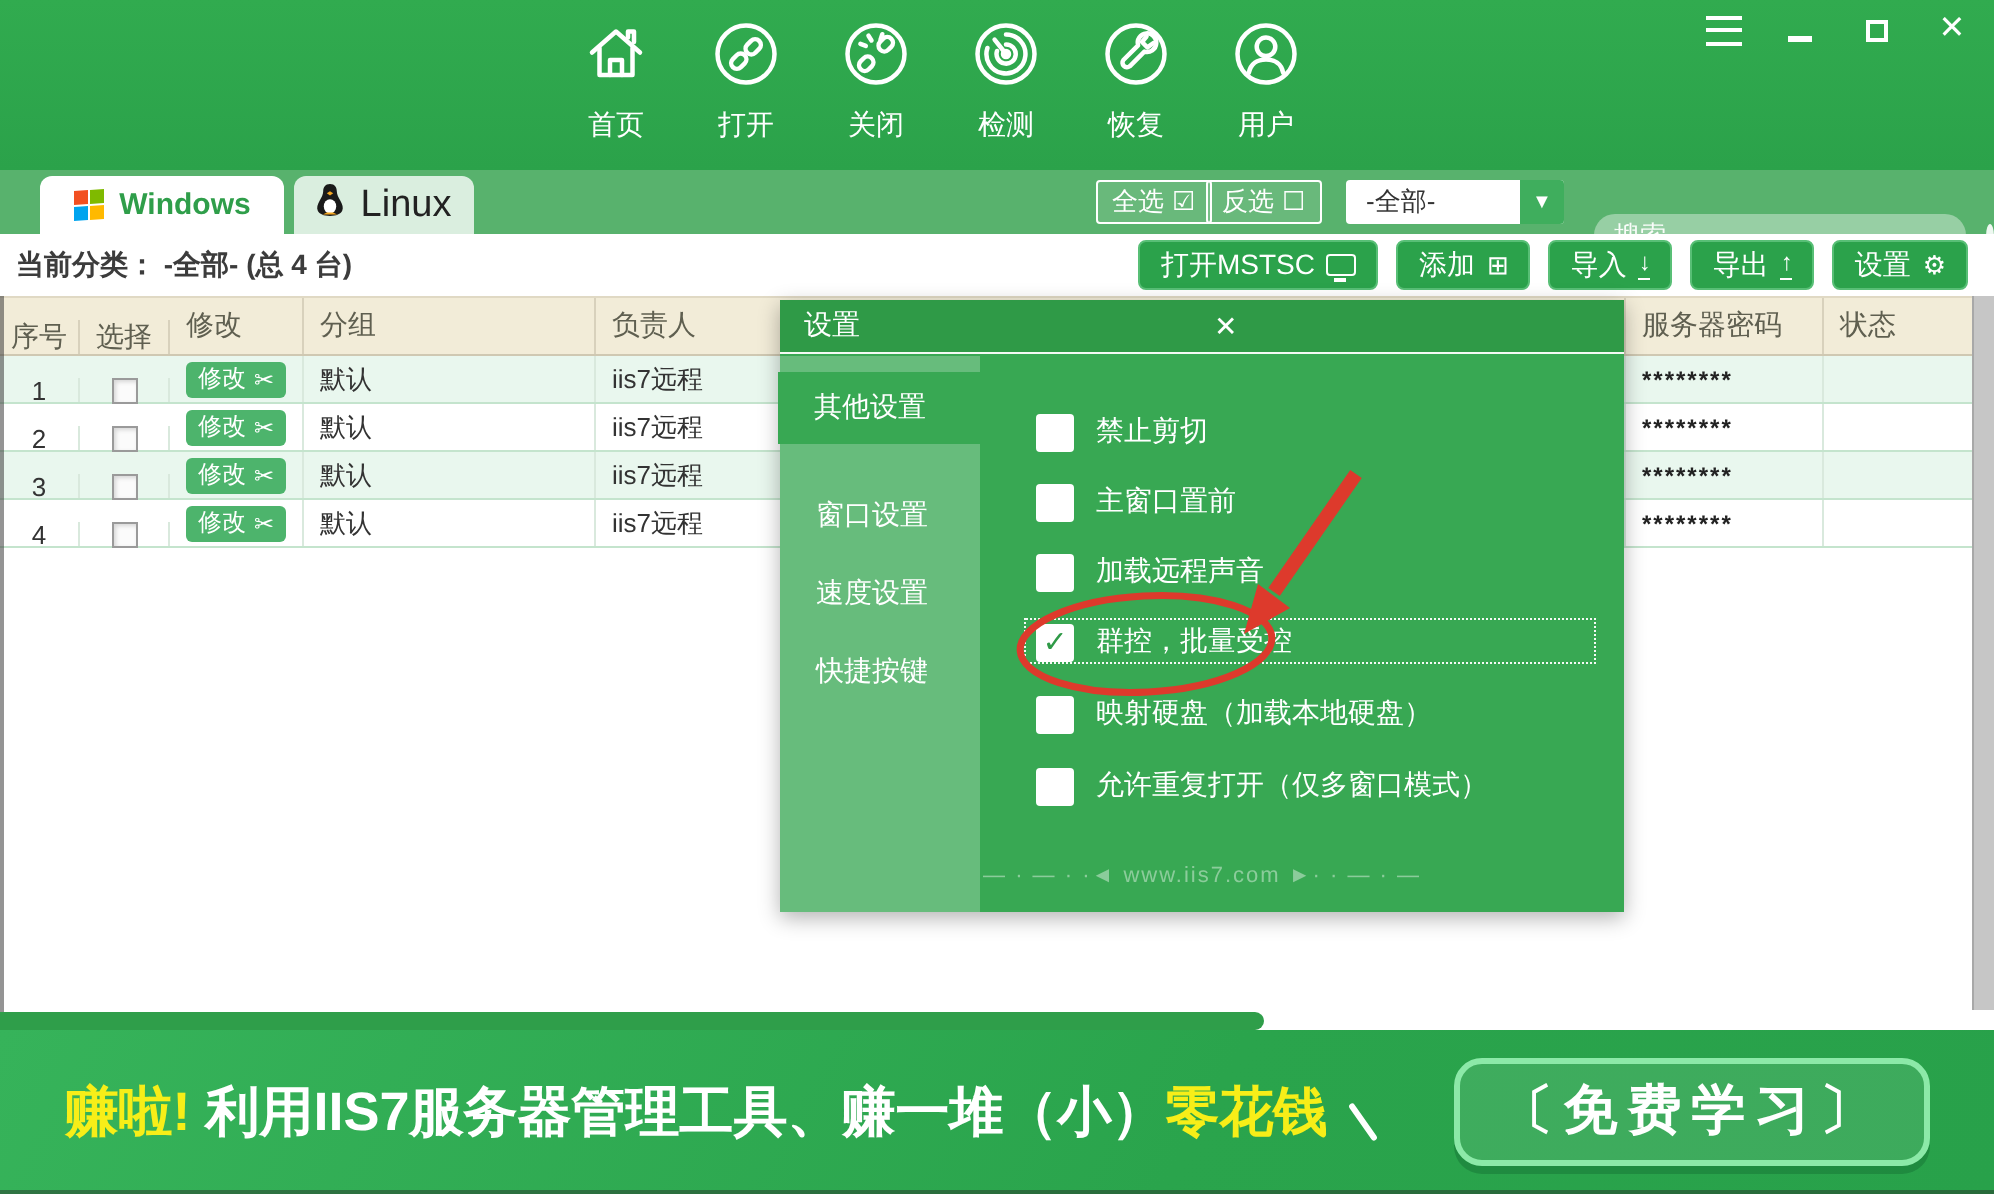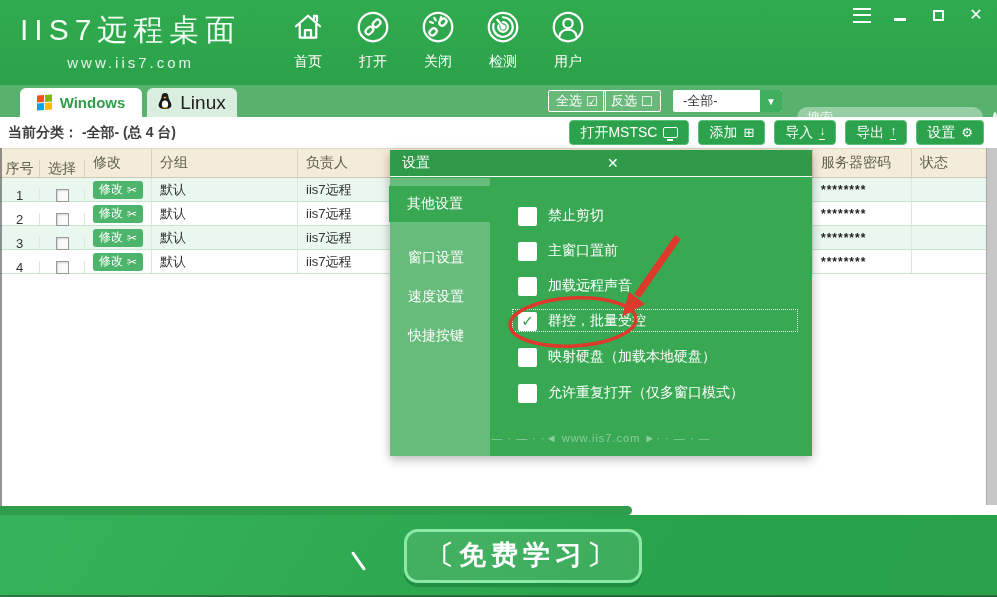--- a/index.html
+++ b/index.html
@@ -94,24 +94,20 @@
   .yellow { color:#f7ee18; }
   .bn-slash { width:3px; height:22px; background:#fff; transform:rotate(-35deg); border-radius:2px; margin:10px 4px 0 2px; }
   .cta { margin-left:26px; padding:5px 20px 7px; border:3px solid #8ce9a8; border-radius:14px; background:rgba(255,255,255,.10); box-shadow:0 4px 0 rgba(20,110,50,.45); color:#fff; font-size:27px; font-weight:bold; letter-spacing:5px; cursor:pointer; }
 </style>
 </head>
 <body>
 
 <div class="app">
 
   <div class="hdr">
-    <div class="logo">
-      <div class="logo-title">IIS7远程桌面</div>
-      <div class="logo-sub">www.iis7.com</div>
-    </div>
 
     <div class="nav">
       <div class="nav-item">
         <span><svg viewBox="0 0 24 24" fill="none" stroke="#fff" stroke-width="1.5" stroke-linecap="round" stroke-linejoin="round">
               <path d="M4 11.5 12 4.5 20 11.5"></path>
               <path d="M6.5 10v9h11v-9"></path>
               <path d="M10 19v-5h4v5"></path>
               <path d="M16 6.5v-2h2v3.5"></path>
             </svg></span>
         <span class="nav-label">首页</span>
@@ -139,20 +135,28 @@
       </div>
       <div class="nav-item">
         <span><svg viewBox="0 0 24 24" fill="none" stroke="#fff" stroke-width="1.5" stroke-linecap="round">
               <circle cx="12" cy="12" r="9.5"></circle>
               <path d="M12 5.5a6.5 6.5 0 1 1-6.2 4.5"></path>
               <path d="M12 8.8a3.2 3.2 0 1 1-3 2.2"></path>
               <path d="M12 12 8.2 7.2"></path>
               <circle cx="12" cy="12" r="1" fill="#fff"></circle>
             </svg></span>
         <span class="nav-label">检测</span>
+      </div>
+      <div class="nav-item">
+        <span><svg viewBox="0 0 24 24" fill="none" stroke="#fff" stroke-width="1.5" stroke-linecap="round" stroke-linejoin="round">
+              <circle cx="12" cy="12" r="9.5"></circle>
+              <path d="M14.8 11.2a3.1 3.1 0 1 0 -2.1-2.1l-4.9 4.9a1.5 1.5 0 0 0 2.1 2.1l4.9-4.9z"></path>
+              <path d="M15.5 6.2 14 8l1.8 1.8 1.9-1.4"></path>
+            </svg></span>
+        <span class="nav-label">恢复</span>
       </div>
       <div class="nav-item">
         <span><svg viewBox="0 0 24 24" fill="none" stroke="#fff" stroke-width="1.5" stroke-linecap="round">
               <circle cx="12" cy="12" r="9.5"></circle>
               <circle cx="12" cy="9.6" r="3.1"></circle>
               <path d="M6.3 18.2c.6-3 2.9-4.4 5.7-4.4s5.1 1.4 5.7 4.4"></path>
             </svg></span>
         <span class="nav-label">用户</span>
       </div>
     </div>
@@ -358,18 +362,22 @@
   </div>
 
   <svg class="annot" viewBox="0 0 997 597">
     <ellipse cx="573" cy="322" rx="63" ry="24" fill="none" stroke="#dd3a2c" stroke-width="3.5" transform="rotate(-3 573 322)"></ellipse>
     <line x1="678" y1="237" x2="637" y2="296" stroke="#dd3a2c" stroke-width="7"></line>
     <polygon points="622,317 645,304 629,292" fill="#dd3a2c"></polygon>
   </svg>
 
   <div class="notch"></div>
   <div class="banner">
+    <span class="bn-text">
+      <span class="yellow">赚啦!</span>
+      <span>利用IIS7服务器管理工具、赚一堆（小）</span><span class="yellow">零花钱</span>
+    </span>
     <span class="bn-slash"></span>
     <span class="cta">〔免费学习〕</span>
   </div>
   <div class="edge-b"></div>
 
 </div>
 
 </body></html>

